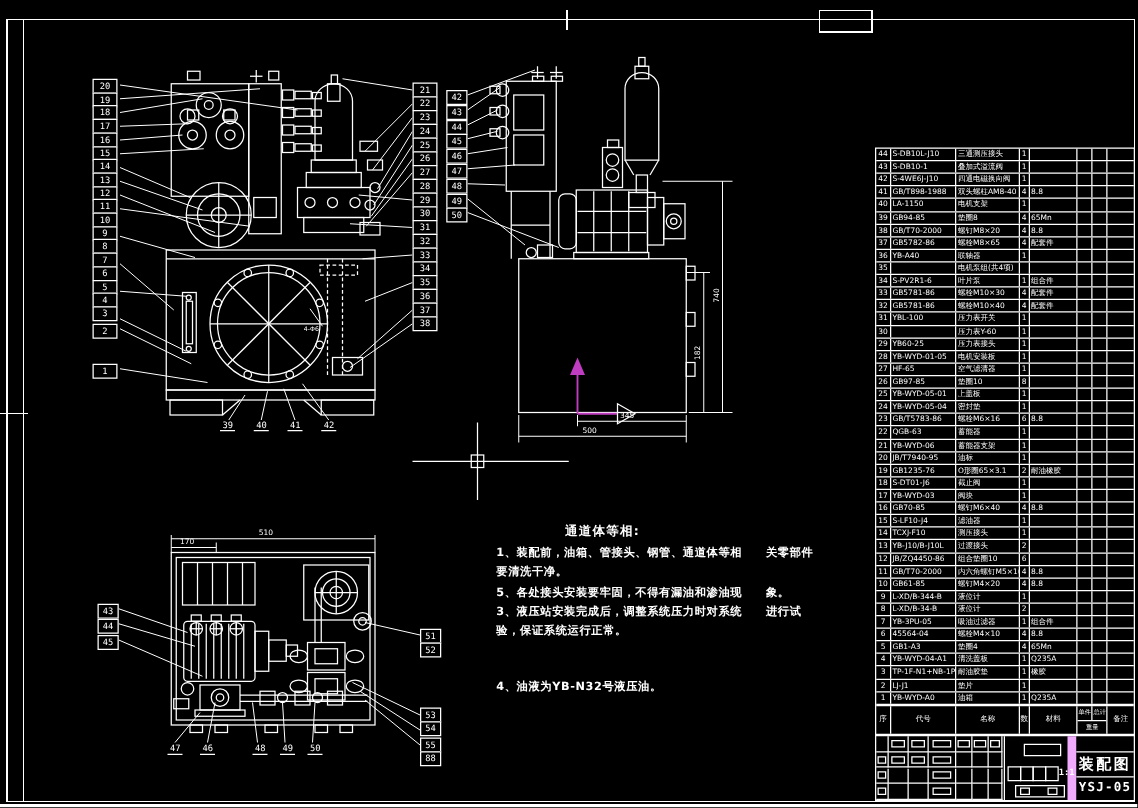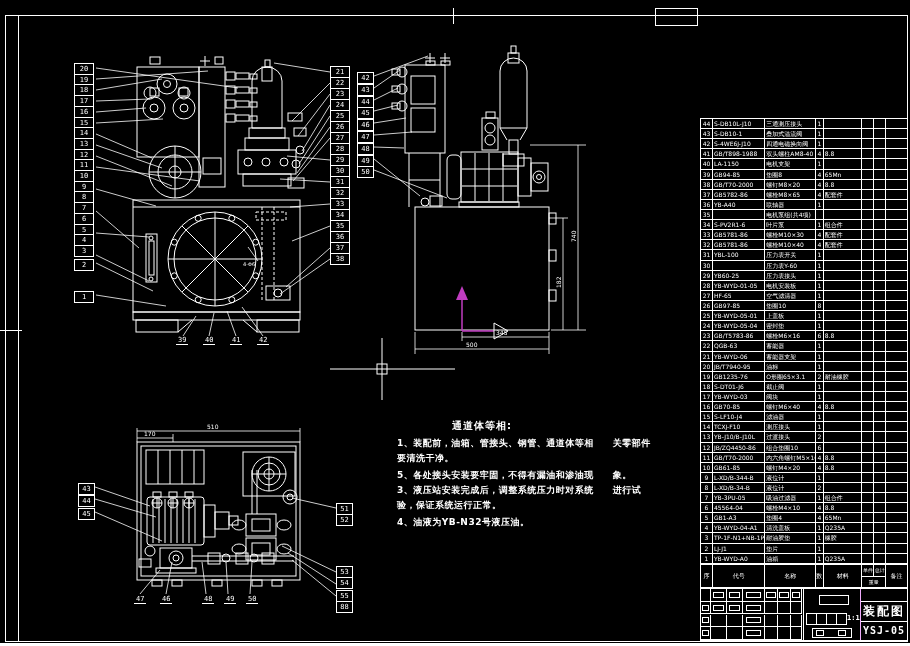--- a/index.html
+++ b/index.html
@@ -35,21 +35,21 @@
   .bomh-split .top div{flex:1;color:#fff;font:5px/10px "DejaVu Sans",sans-serif;text-align:center;border-right:1px solid #fff;overflow:hidden;}
   .bomh-split .top div:last-child{border-right:none;}
   .bomh-split .bottom{flex:1;color:#fff;font:5px/11px "DejaVu Sans",sans-serif;text-align:center;overflow:hidden;}
   
   #title-block{position:absolute;left:700px;top:588px;width:208px;height:53px;
         border:1px solid #fff;box-sizing:border-box;display:flex;}
   #tb-left{width:103px;display:flex;flex-wrap:wrap;border-right:1px solid #fff;box-sizing:border-box;}
   .tb-cell{box-sizing:border-box;border-right:1px solid #fff;border-bottom:1px solid #fff;
         display:flex;align-items:center;justify-content:center;}
   .tb-scribble{width:60%;height:4px;border:1px solid #fff;}
-  #tb-mid{width:57px;position:relative;border-right:1px solid #f0abfc;box-sizing:border-box;text-align:center;}
+  #tb-mid{width:57px;position:relative;border-right:7px solid #f0abfc;box-sizing:border-box;text-align:center;}
   .tb-mid-box{position:absolute;border:1px solid #fff;}
   #tb-scale{position:absolute;left:43px;top:24px;color:#fff;font:bold 7px/10px "DejaVu Sans Mono",monospace;}
   #tb-right{flex:1;display:flex;flex-direction:column;}
   #tb-right .blank{height:12px;border-bottom:1px solid #fff;}
   #tb-drawing-type{height:19px;color:#fff;font:bold 12px/19px "DejaVu Sans",sans-serif;
         text-align:center;border-bottom:1px solid #fff;letter-spacing:2px;}
   #tb-drawing-no{flex:1;color:#fff;font:bold 10px/18px "DejaVu Sans Mono",monospace;
         text-align:center;letter-spacing:1px;}
 </style>
 </head>
@@ -343,21 +343,21 @@
   </svg>
 
 
   <div class="tech-heading" style="left:452px;top:420px;">通道体等相:</div>
   <div id="tech-lines">
       <div class="tech-line" style="top: 437px;">1、装配前，油箱、管接头、钢管、通道体等相　　关零部件</div>
       <div class="tech-line" style="top: 452px;">要清洗干净。</div>
       <div class="tech-line" style="top: 469px;">5、各处接头安装要牢固，不得有漏油和渗油现　　象。</div>
       <div class="tech-line" style="top: 484px;">3、液压站安装完成后，调整系统压力时对系统　　进行试</div>
       <div class="tech-line" style="top: 499px;">验，保证系统运行正常。</div>
-      <div class="tech-line" style="top: 516px;">4、油液为YB-N32号液压油。</div>
+      <div class="tech-line" style="top: 544px;">4、油液为YB-N32号液压油。</div>
     </div>
 
   <div class="dim-label dim-rot" style="left:570px;top:242px;">740</div>
   <div class="dim-label dim-rot" style="left:555px;top:288px;">182</div>
   <div class="dim-label" style="left:496px;top:329px;">345</div>
   <div class="dim-label" style="left:466px;top:341px;">500</div>
   <div class="dim-label" style="left:207px;top:423px;">510</div>
   <div class="dim-label" style="left:144px;top:430px;">170</div>
   <div class="tiny-note" style="left:243px;top:261px;">4-Φ6</div>
 

